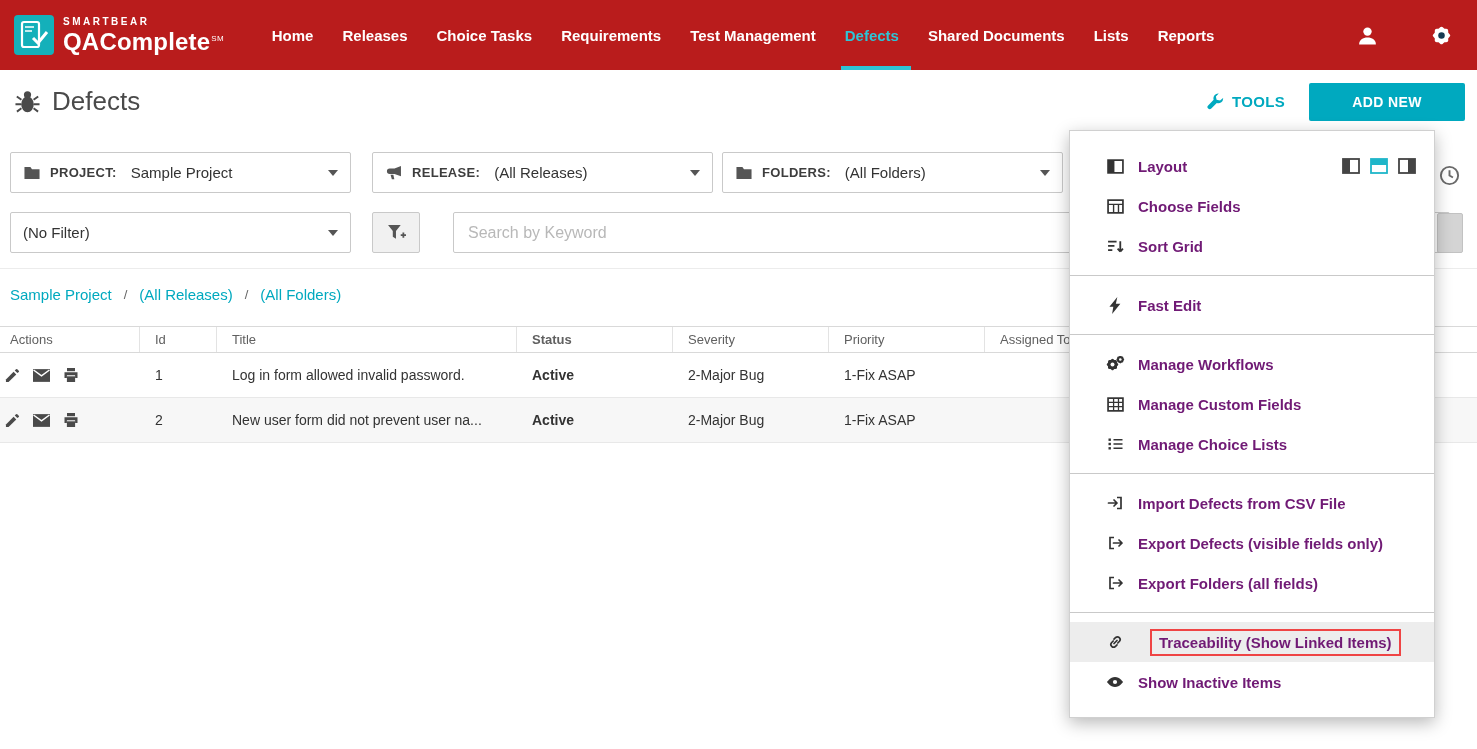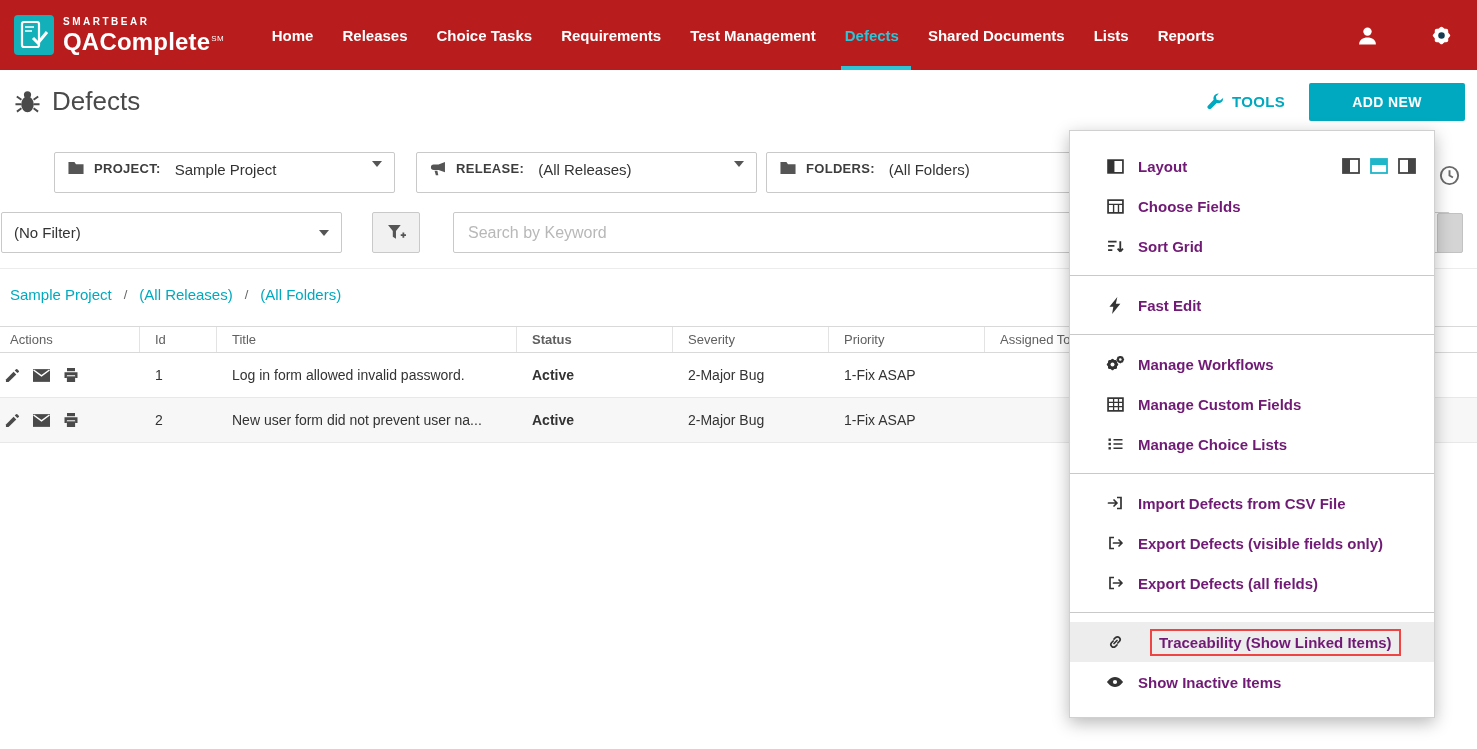--- a/index.html
+++ b/index.html
@@ -22,26 +22,26 @@
 
   
   .page-header { position:absolute; top:70px; left:0; width:1477px; height:63px; background:#fff; display:flex; align-items:center; }
   .title-wrap { display:flex; align-items:center; gap:11px; margin-left:14px; }
   .page-title { font-size:26px; color:#4a4a4a; }
   .header-right { margin-left:auto; display:flex; align-items:center; gap:24px; margin-right:12px; }
   .tools-btn { display:flex; align-items:center; gap:8px; color:#00a9bf; font-size:15px; font-weight:bold; letter-spacing:.3px; cursor:pointer; }
   .add-new-btn { width:156px; height:38px; background:#00a9bf; color:#fff; font-size:14px; font-weight:bold; letter-spacing:.4px; border:none; border-radius:2px; cursor:pointer; font-family:"Liberation Sans", sans-serif; }
 
   
-  .filter-box { position:absolute; top:152px; height:41px; width:341px; border:1px solid #c9c9c9; border-radius:2px; background:#fff; display:flex; padding:8px 12px; cursor:pointer;margin-left:44px; }
+  .filter-box { position:absolute; top:152px; height:41px; width:341px; border:1px solid #c9c9c9; border-radius:2px; background:#fff; display:flex; align-items:center; padding:18px 12px; cursor:pointer; }
   .fb-project { left:10px; } .fb-release { left:372px; } .fb-folders { left:722px; }
   .fb-label { font-size:13px; font-weight:bold; color:#3d3d3d; margin-left:9px; letter-spacing:.3px; }
   .fb-value { font-size:15px; color:#333; margin-left:14px; }
   .caret { margin-left:auto; width:0; height:0; border-left:5px solid transparent; border-right:5px solid transparent; border-top:6px solid #555; }
-  .nofilter-box { position:absolute; top:212px; left:1px; width:341px; height:41px; border:1px solid #c9c9c9; border-radius:2px; background:#fff; display:flex; align-items:center; padding:0 12px; cursor:pointer; }
+  .nofilter-box { position:absolute; top:212px; left:10px; width:341px; height:41px; border:1px solid #c9c9c9; border-radius:2px; background:#fff; display:flex; align-items:center; padding:0 12px; cursor:pointer; }
   .nf-value { font-size:15px; color:#333; }
   .funnel-btn { position:absolute; top:212px; left:372px; width:48px; height:41px; background:#f1f1f1; border:1px solid #c9c9c9; border-radius:2px; display:flex; align-items:center; justify-content:center; cursor:pointer; }
   .search-input { position:absolute; top:212px; left:433px; width:997px; height:41px; border:1px solid #c9c9c9; border-radius:2px; padding:0 14px; font-size:16px; color:#333; font-family:"Liberation Sans", sans-serif;margin-left:20px; }
   .search-input::placeholder { color:#b8b8b8; }
   .clock-wrap { position:absolute; top:164px; left:1438px; cursor:pointer; }
   .scroll-thumb { position:absolute; top:213px; left:1437px; width:26px; height:40px; background:#d4d4d4; border:1px solid #c2c2c2; border-radius:2px; cursor:grab; }
   .filters-divider { position:absolute; top:268px; left:0; width:1477px; border-top:1px solid #ececec; }
 
   
   .breadcrumb { position:absolute; top:286px; left:10px; font-size:15px; display:flex; align-items:center; }
@@ -405,21 +405,21 @@
         </span>
         <span class="mi-label">Export Defects (visible fields only)</span>
       </div>
       <div class="menu-item">
         <span class="mi-icon">
           <svg width="17" height="16" viewBox="0 0 16 16" fill="none" stroke="#333" stroke-width="1.7">
             <path d="M6.5 2.5h-4v11h4"></path>
             <path d="M6 8h8.5M11.5 5l3 3-3 3" stroke-linecap="round" stroke-linejoin="round"></path>
           </svg>
         </span>
-        <span class="mi-label">Export Defects (all fields)</span>
+        <span class="mi-label">Export Folders (all fields)</span>
       </div>
     </div>
 
     <div class="menu-group">
       <div class="menu-item hl-row">
         <span class="mi-icon">
           <svg width="17" height="16" viewBox="0 0 16 16" fill="none" stroke="#333" stroke-width="1.7" stroke-linecap="round">
             <path d="M6.5 9.5l3-3"></path>
             <path d="M5.7 7L4 8.7a2.7 2.7 0 0 0 3.8 3.8l1.7-1.7"></path>
             <path d="M10.3 9L12 7.3a2.7 2.7 0 0 0-3.8-3.8L6.5 5.2"></path>

